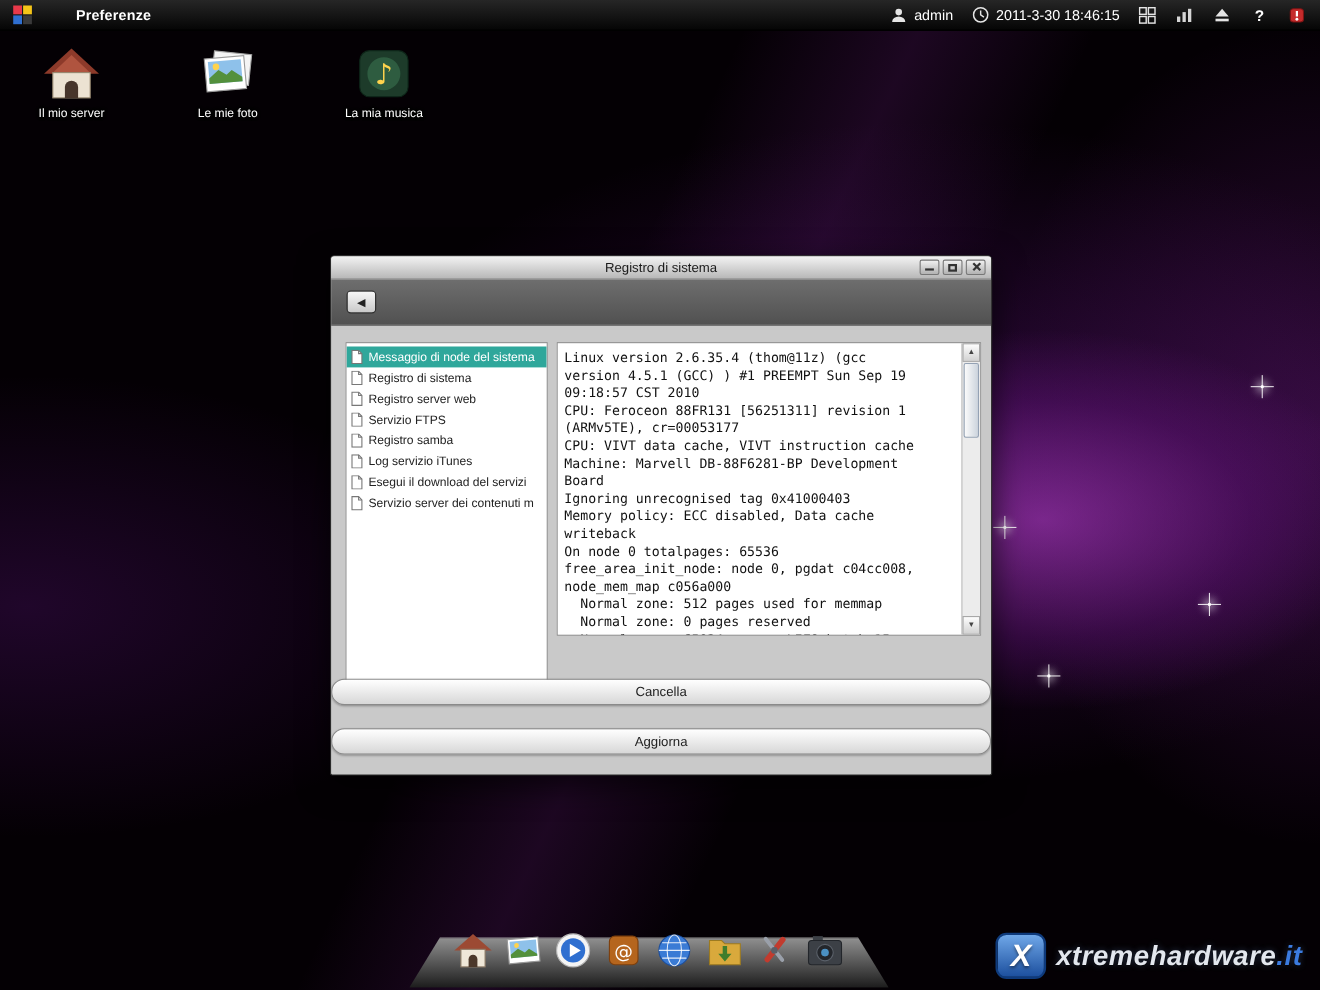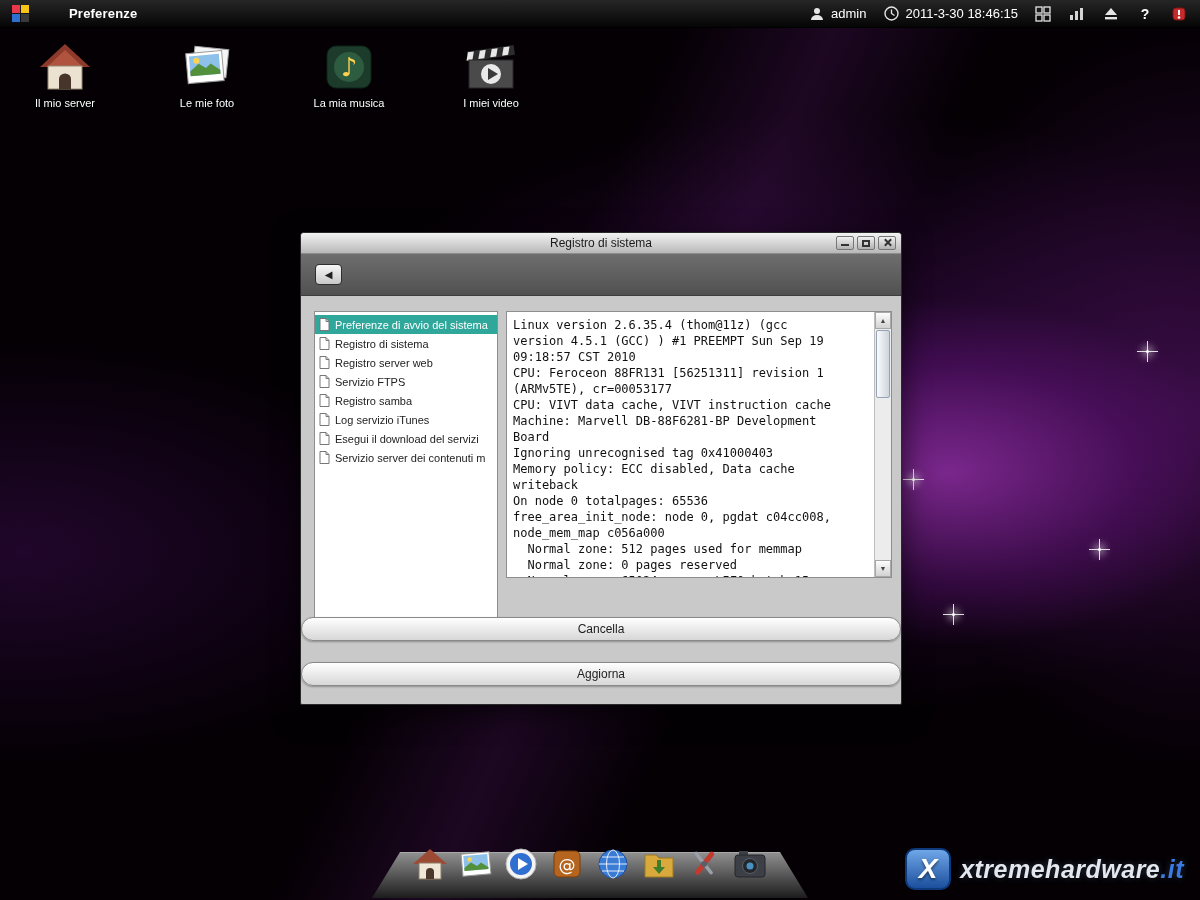--- a/index.html
+++ b/index.html
@@ -204,35 +204,20 @@
       <span class="dlabel">Le mie foto</span>
     </div>
     <div class="dicon">
       <svg width="52" height="50" viewBox="0 0 52 50">
         <rect x="4" y="4" rx="9" width="44" height="42" fill="#1d3b2a" stroke="#0d2418"></rect>
         <circle cx="26" cy="25" r="15" fill="#2e5c40"></circle>
         <text x="26" y="34" font-size="26" text-anchor="middle" fill="#ffd34d" font-family="DejaVu Sans">♪</text>
       </svg>
       <span class="dlabel">La mia musica</span>
     </div>
-    <div class="dicon">
-      <svg width="52" height="50" viewBox="0 0 52 50">
-        <g transform="rotate(-8 6 16)">
-          <rect x="3" y="9" width="47" height="10" fill="#2c2c2c"></rect>
-          <rect x="7" y="10" width="6" height="8" fill="#e8e8e8" transform="skewX(-18)"></rect>
-          <rect x="19" y="10" width="6" height="8" fill="#e8e8e8" transform="skewX(-18)"></rect>
-          <rect x="31" y="10" width="6" height="8" fill="#e8e8e8" transform="skewX(-18)"></rect>
-          <rect x="43" y="10" width="6" height="8" fill="#e8e8e8" transform="skewX(-18)"></rect>
-        </g>
-        <rect x="4" y="18" width="44" height="28" fill="#4a4a4a" stroke="#262626"></rect>
-        <circle cx="26" cy="32" r="10" fill="#e9e9e9"></circle>
-        <polygon points="23,26 33,32 23,38" fill="#3a3a3a"></polygon>
-      </svg>
-      <span class="dlabel">I miei video</span>
-    </div>
   </div>
 
   <div class="dialog">
     <div class="titlebar">
       <span class="title">Registro di sistema</span>
       <div class="win-controls">
         <div class="win-btn">
             <span class="g-min"></span>
           </div>
         <div class="win-btn">
@@ -249,21 +234,21 @@
       </div>
     </div>
     <div class="content">
 
       <div class="list-panel">
         <div class="list-item selected">
           <svg class="doc-icon" width="11" height="13" viewBox="0 0 11 13">
               <path d="M1 .5 h6 l3 3 v9 h-9 z" fill="#fff" stroke="#777"></path>
               <path d="M7 .5 v3 h3" fill="none" stroke="#777"></path>
             </svg>
-          <span>Preferenze di avvio del sistema</span>
+          <span>Messaggio di node del sistema</span>
         </div>
         <div class="list-item">
           <svg class="doc-icon" width="11" height="13" viewBox="0 0 11 13">
               <path d="M1 .5 h6 l3 3 v9 h-9 z" fill="#fff" stroke="#777"></path>
               <path d="M7 .5 v3 h3" fill="none" stroke="#777"></path>
             </svg>
           <span>Registro di sistema</span>
         </div>
         <div class="list-item">
           <svg class="doc-icon" width="11" height="13" viewBox="0 0 11 13">

